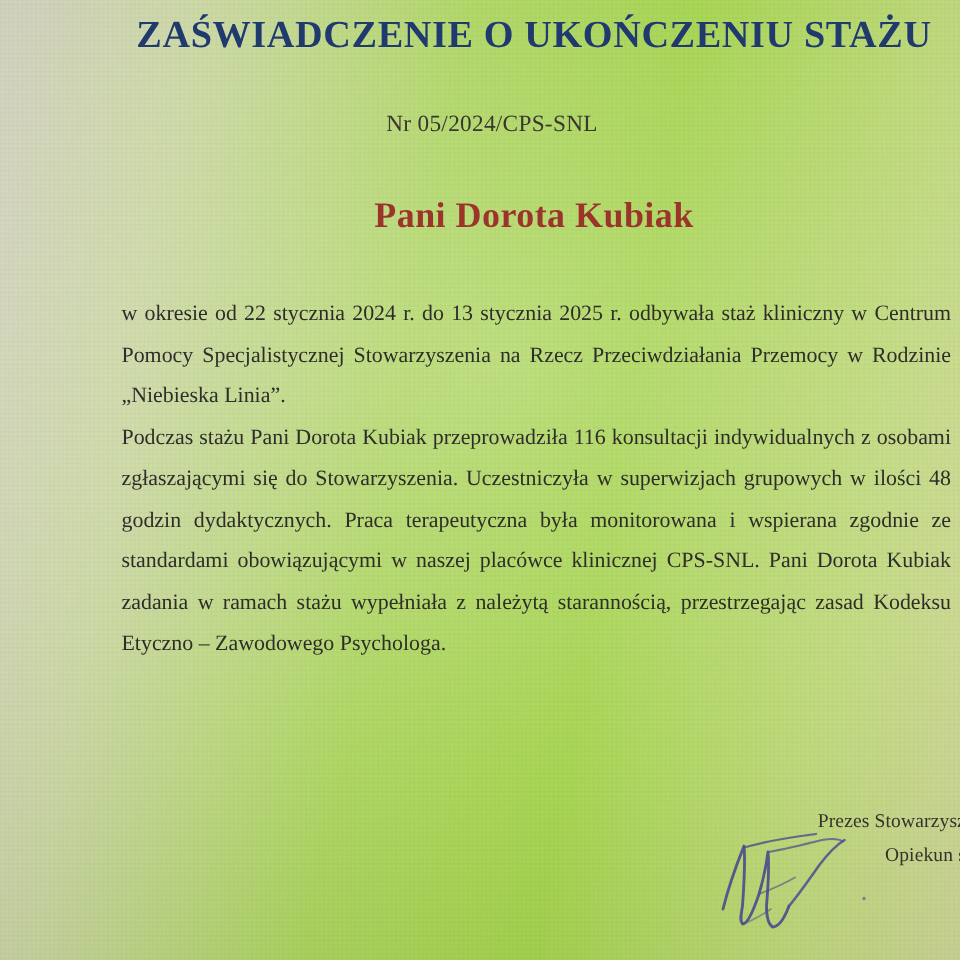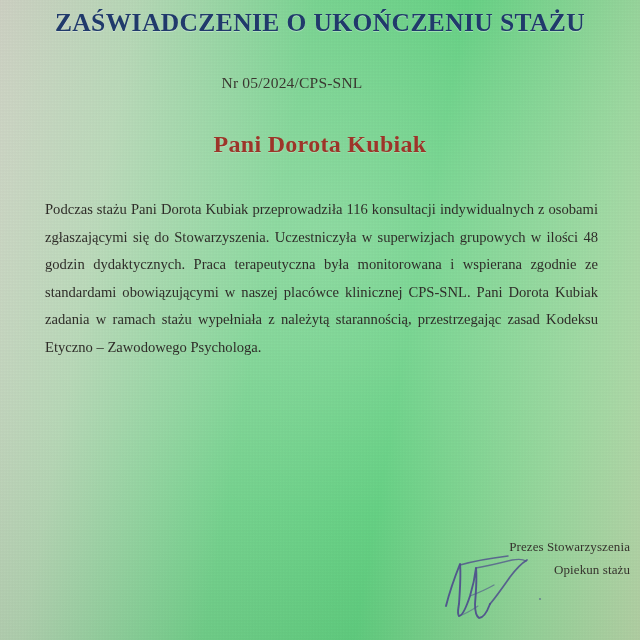--- a/index.html
+++ b/index.html
@@ -14,21 +14,22 @@
     background: #d9d3c8;
   }
 
   #certificate {
     position: relative;
     width: 640px;
     height: 640px;
     box-sizing: border-box;
     overflow: hidden;
     
-    background-color: #22c55e;
+    background-color: #84cc16;
+    padding-left: 36px;
   }
 
   
   .paper-light {
     position: absolute;
     inset: 0;
     background:
       linear-gradient(100deg,
         rgba(214,210,201,0.95) 0%,
         rgba(223,218,205,0.75) 18%,
@@ -181,20 +182,21 @@
 
   <div class="content">
 
     <div class="doc-title">ZAŚWIADCZENIE O UKOŃCZENIU STAŻU</div>
 
     <div class="doc-number">Nr 05/2024/CPS-SNL</div>
 
     <div class="recipient-name">Pani Dorota Kubiak</div>
 
     <div class="body-block">
+      <p class="para-1">w okresie od 22 stycznia 2024 r. do 13 stycznia 2025 r. odbywała staż kliniczny w Centrum Pomocy Specjalistycznej Stowarzyszenia na Rzecz Przeciwdziałania Przemocy w Rodzinie „Niebieska Linia”.</p>
       <p class="para-2">Podczas stażu Pani Dorota Kubiak przeprowadziła 116 konsultacji indywidualnych z osobami zgłaszającymi się do Stowarzyszenia. Uczestniczyła w superwizjach grupowych w ilości 48 godzin dydaktycznych. Praca terapeutyczna była monitorowana i wspierana zgodnie ze standardami obowiązującymi w naszej placówce klinicznej CPS-SNL. Pani Dorota Kubiak zadania w ramach stażu wypełniała z należytą starannością, przestrzegając zasad Kodeksu Etyczno – Zawodowego Psychologa.</p>
     </div>
 
     <div class="signature-block">
       <div class="sig-line sig-role-primary">Prezes Stowarzyszenia</div>
       <div class="sig-line sig-role-secondary">Opiekun stażu</div>
     </div>
 
     <div class="ink-signature">
       <svg viewBox="0 0 160 70" xmlns="http://www.w3.org/2000/svg">

